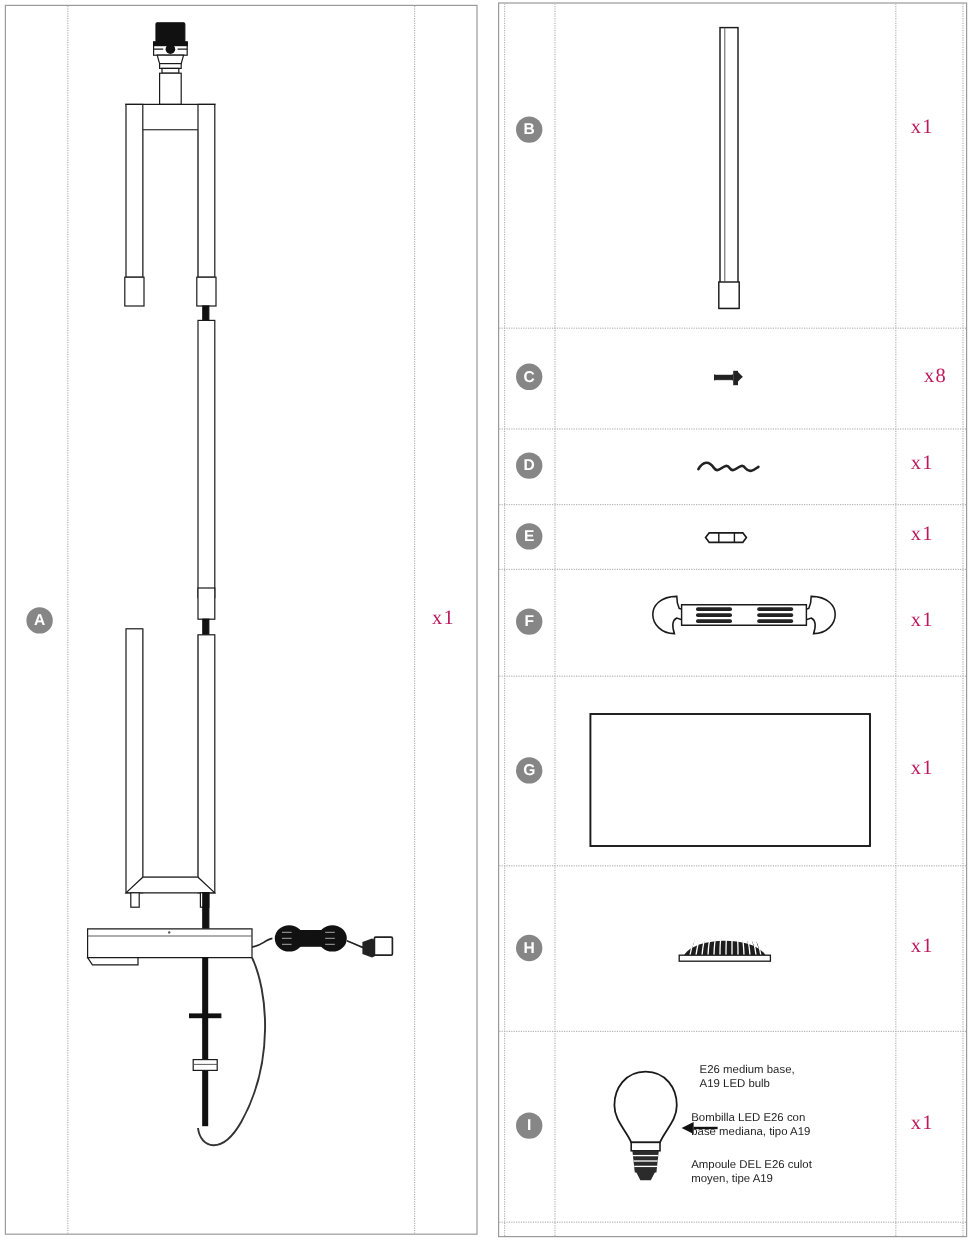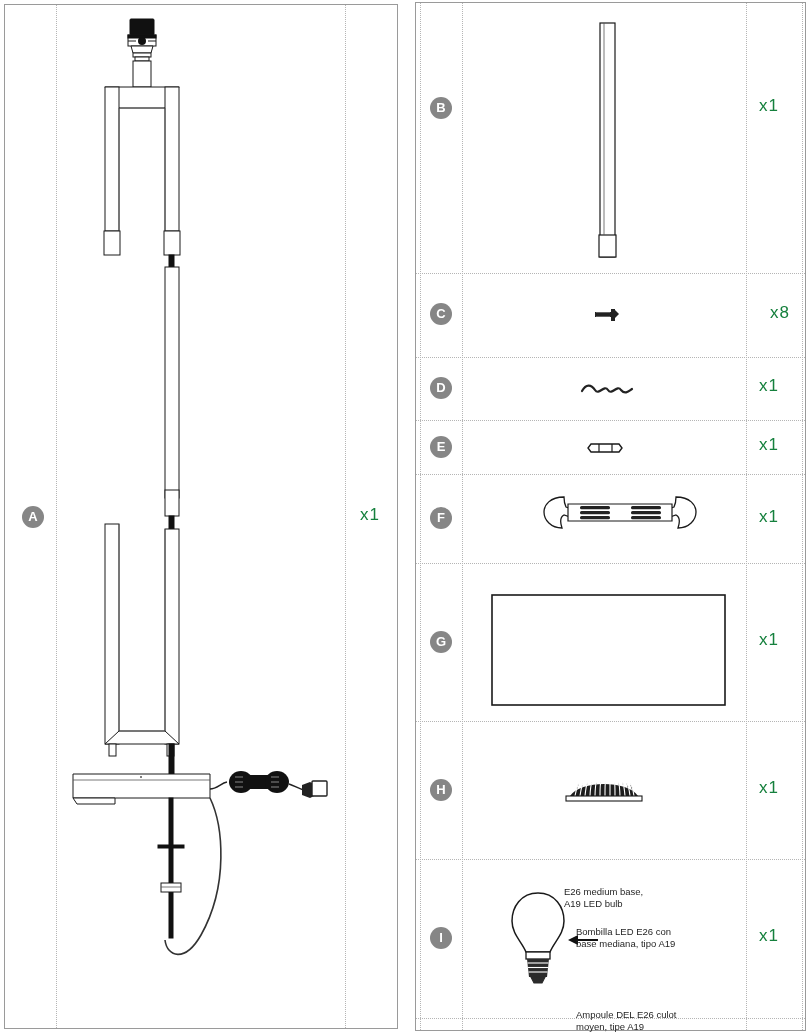--- a/index.html
+++ b/index.html
@@ -35,23 +35,24 @@
     background:#868686;
     color:#ffffff;
     font-size:13px;font-weight:bold;
     line-height:22px;text-align:center;
     letter-spacing:0;
   }
 
   .qty{
     position:absolute;
     font-size:17px;
-    color:#15803d;
+    color:#be185d;
     letter-spacing:1px;
     white-space:nowrap;
+    font-family:Liberation Serif, serif;
   }
 
   
   .row{position:absolute;left:0;right:0;}
   .art{position:absolute;}
 
   
   .caption{
     position:absolute;
     font-size:9.5px;
@@ -303,24 +304,24 @@
         </svg>
       </div>
 
       <div class="art" style="left:152px;top:75px;">
         <svg width="30" height="12" viewBox="0 0 30 12">
           <path d="M30 6 L10 6" stroke="#111" stroke-width="2"></path>
           <path d="M10 1 L0 6 L10 11 Z" fill="#111"></path>
         </svg>
       </div>
 
-      <div class="caption" style="left:148px;top:27px;">E26 medium base,
+      <div class="caption" style="left:167px;top:27px;">E26 medium base,
 A19 LED bulb</div>
       <div class="caption" style="left:160px;top:67px;">Bombilla LED E26 con
 base mediana, tipo A19</div>
-      <div class="caption" style="left:160px;top:106px;margin-top:44px;">Ampoule DEL E26 culot
+      <div class="caption" style="left:160px;top:106px;">Ampoule DEL E26 culot
 moyen, tipe A19</div>
 
       <div class="qty" style="left:343px;top:67px;">x1</div>
     </div>
 
   </div>
 </div>
 
 </body></html>

